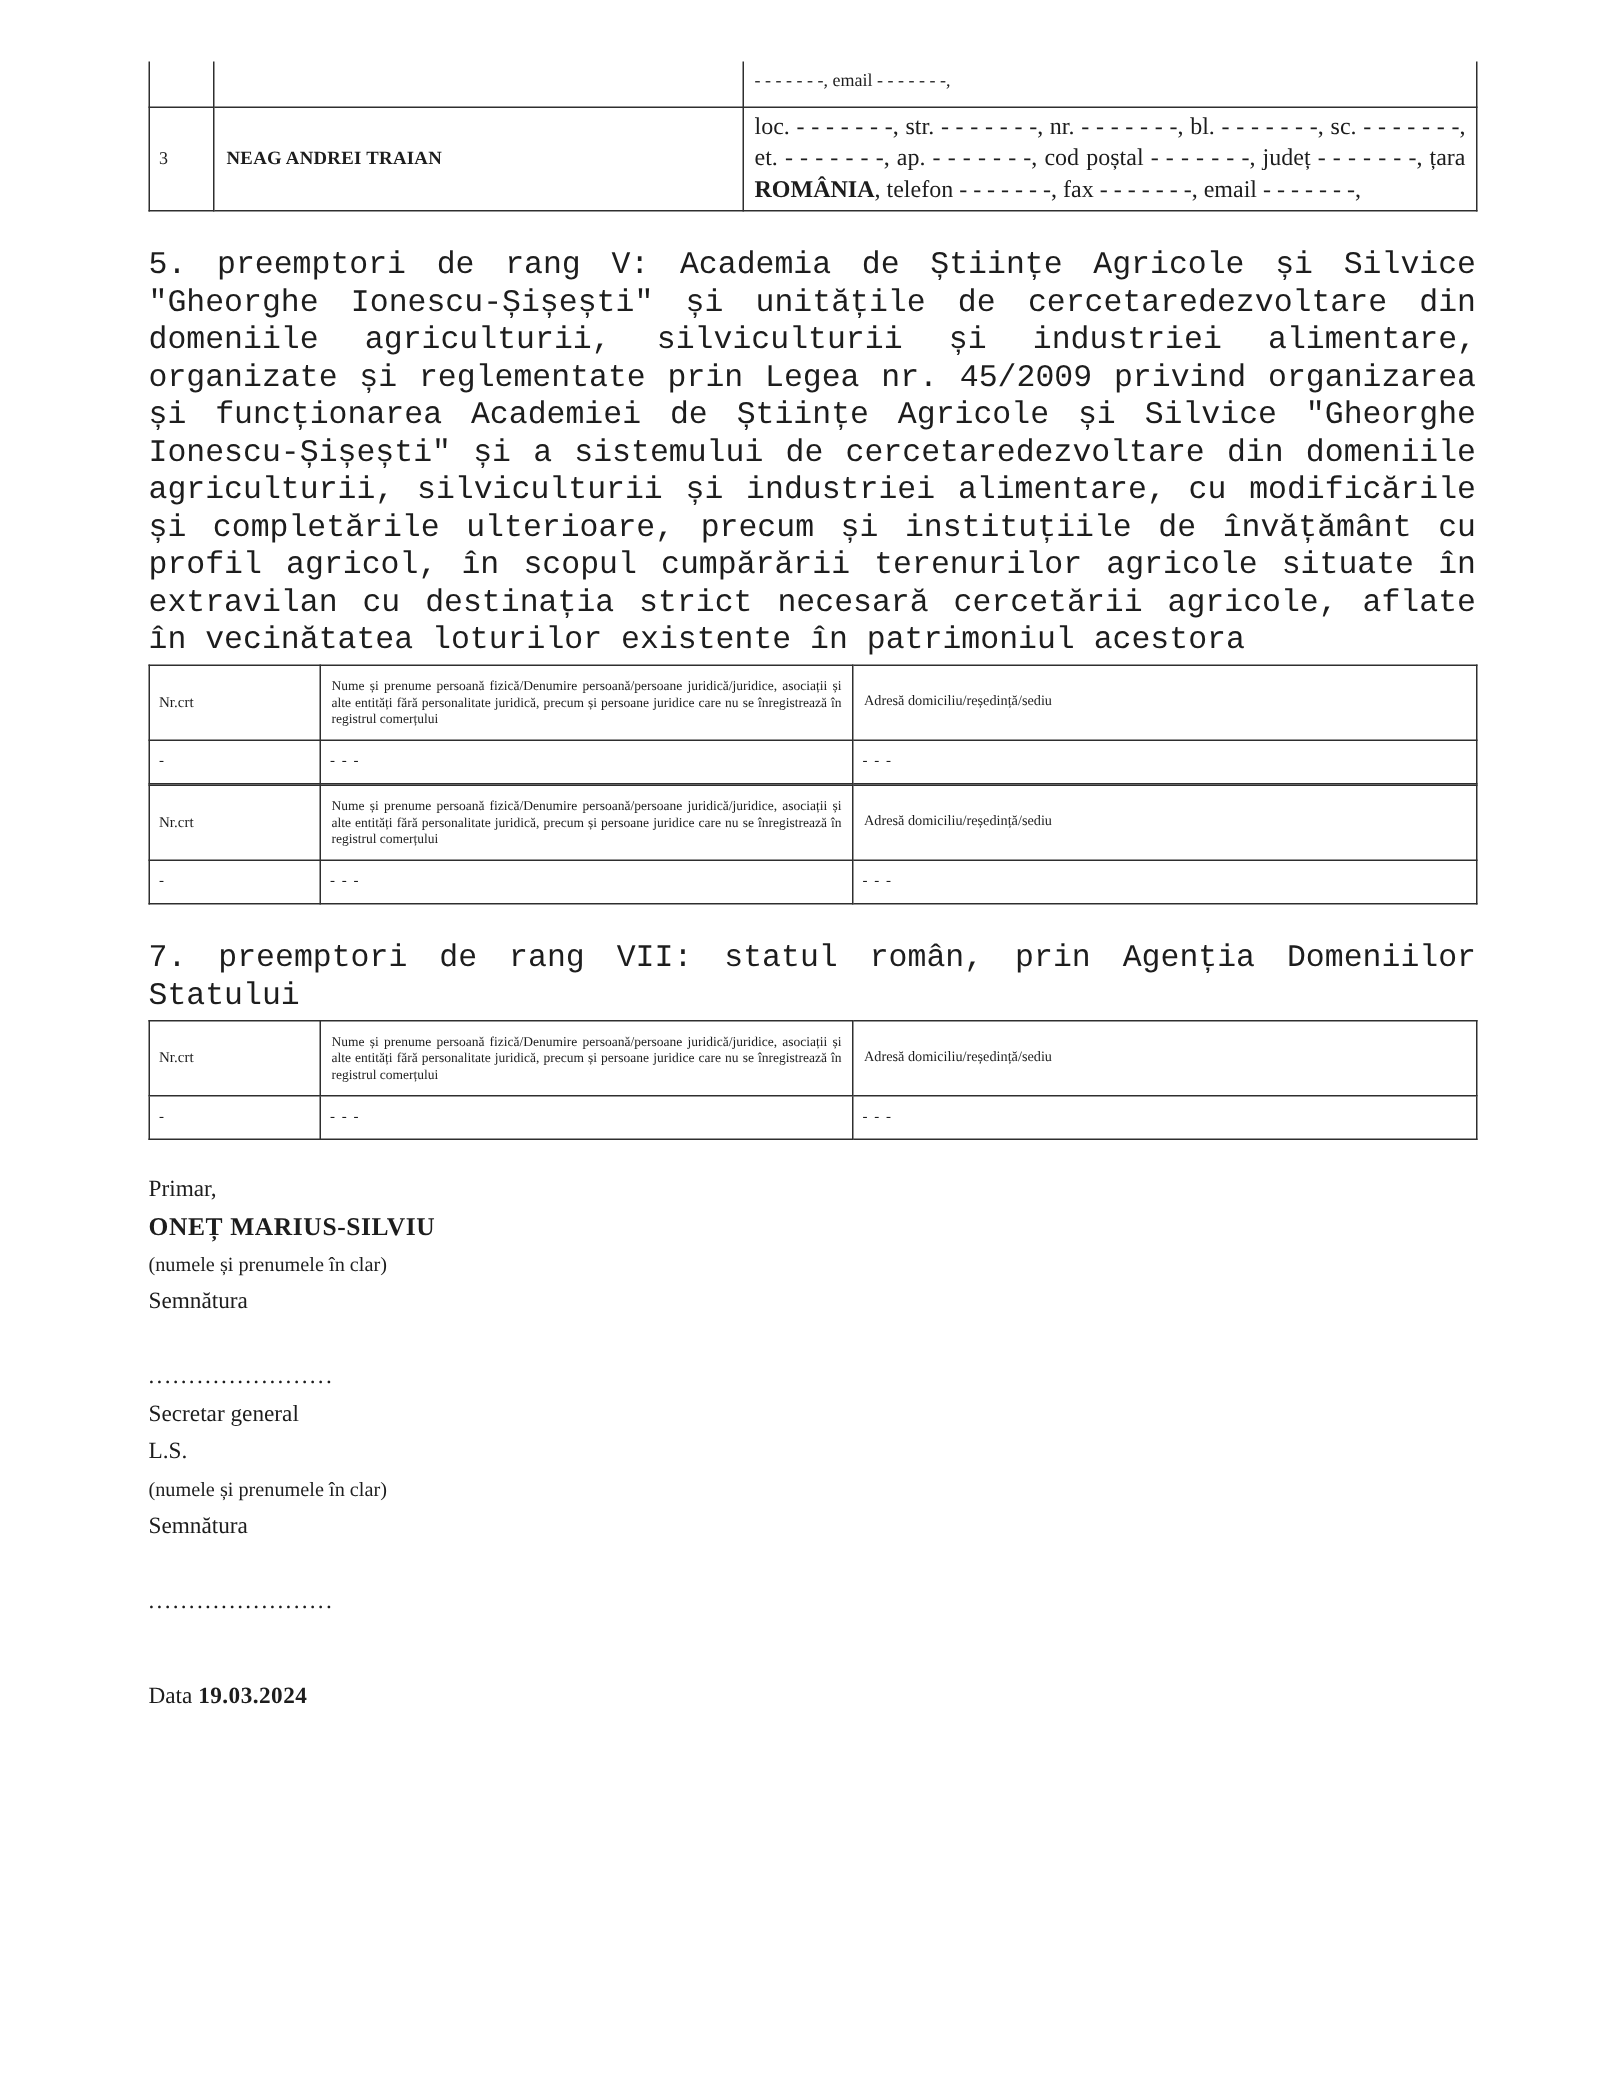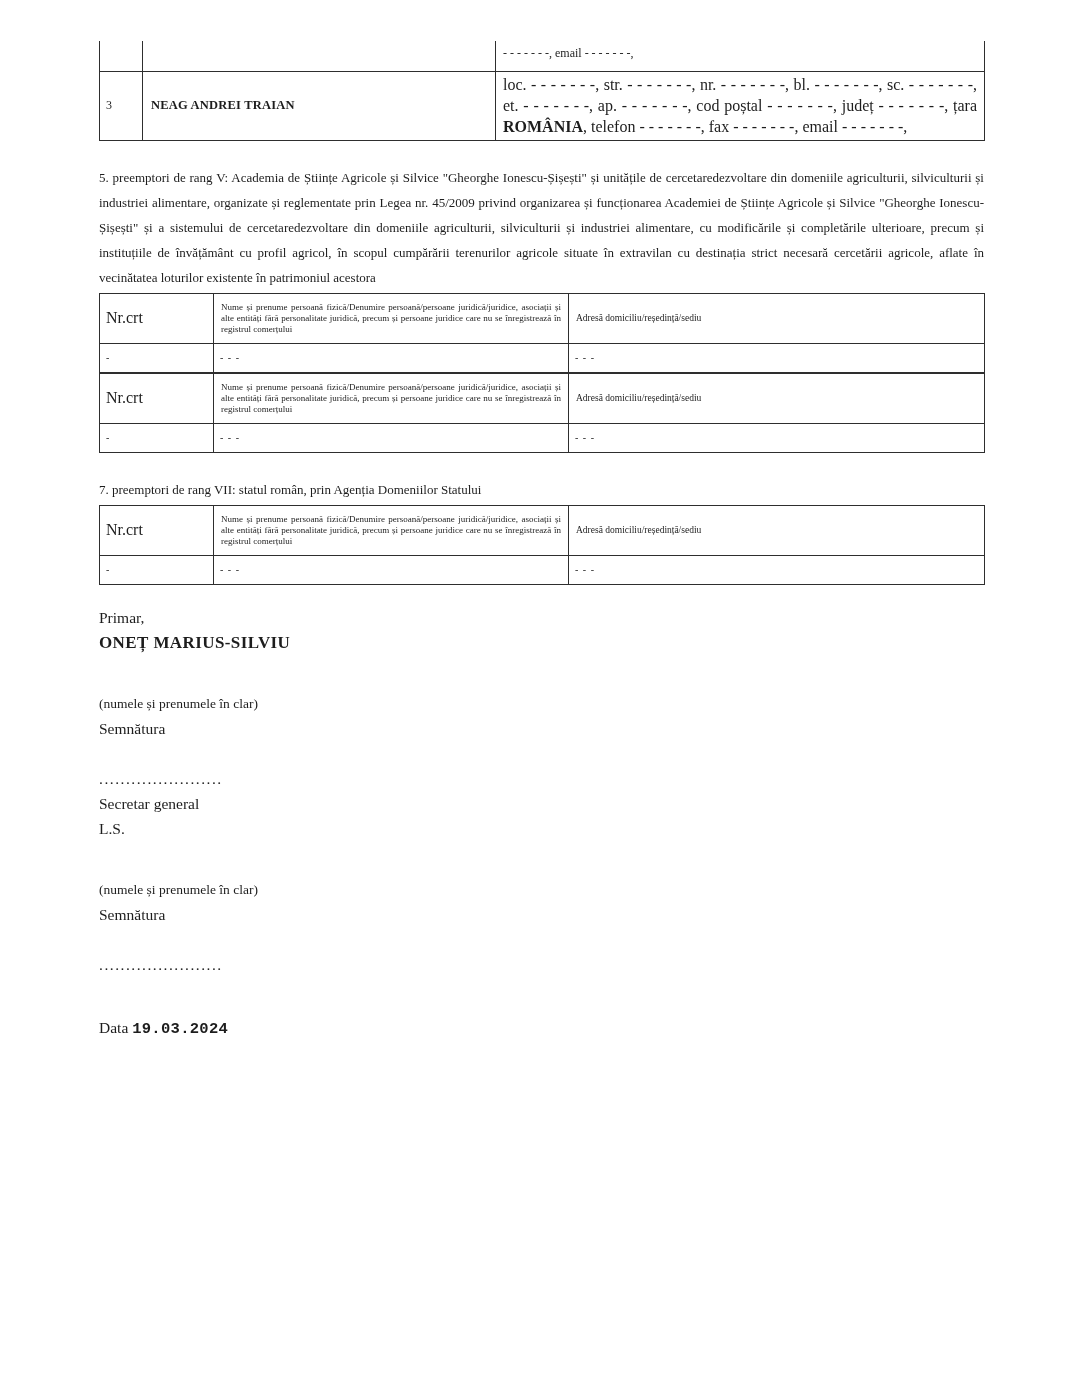--- a/index.html
+++ b/index.html
@@ -17,38 +17,38 @@
 
   
   .toptable .partial td{border-top:none;height:30px;vertical-align:top;}
   .toptable .partial .c3{font-size:12px;padding:2px 7px 0 7px;line-height:21px;}
   .toptable .main td{height:69px;vertical-align:middle;}
   .toptable .num{font-size:12px;padding-left:6px;}
   .toptable .name{font-weight:bold;font-size:12.5px;padding-left:8px;letter-spacing:.2px;}
   .toptable .addr{font-size:16px;line-height:21px;text-align:justify;padding:2px 7px;}
 
   
-  .para{font-size:13px;line-height:25px;text-align:justify;margin:24px 0 3px 0;}
+  .para{font-size:21px;line-height:25px;text-align:justify;margin:24px 0 3px 0;font-family:Liberation Mono, monospace;}
 
   
   .subtable .head td{height:50px;vertical-align:middle;}
-  .subtable .h1{font-size:16px;padding-left:6px;}
+  .subtable .h1{font-size:10px;padding-left:6px;}
   .subtable .h2{font-size:9px;line-height:11px;text-align:justify;padding:1px 7px;}
   .subtable .h3{font-size:9.5px;padding-left:7px;}
   .subtable .data td{height:29px;font-size:10px;vertical-align:middle;padding-left:6px;letter-spacing:1px;}
 
   
   .sig{margin-top:20px;text-align:left;font-size:15.5px;line-height:25px;}
   .sig div{white-space:pre;}
   .sig .name{font-weight:bold;font-size:17px;letter-spacing:.4px;}
-  .sig .clar{font-size:13.5px;margin-top:36px;}
+  .sig .clar{font-size:13.5px;}
   .sig .dots{margin-top:25px;letter-spacing:1.5px;}
 
   .date-line{margin-top:42px;font-size:15.5px;}
-  .date-line b{letter-spacing:.3px;font-family:Liberation Mono, monospace;}
+  .date-line b{letter-spacing:.3px;}
 </style>
 </head>
 <body>
 
 <div class="page">
 
   <table class="toptable">
     <colgroup>
         <col style="width:43px">
         <col style="width:353px">

